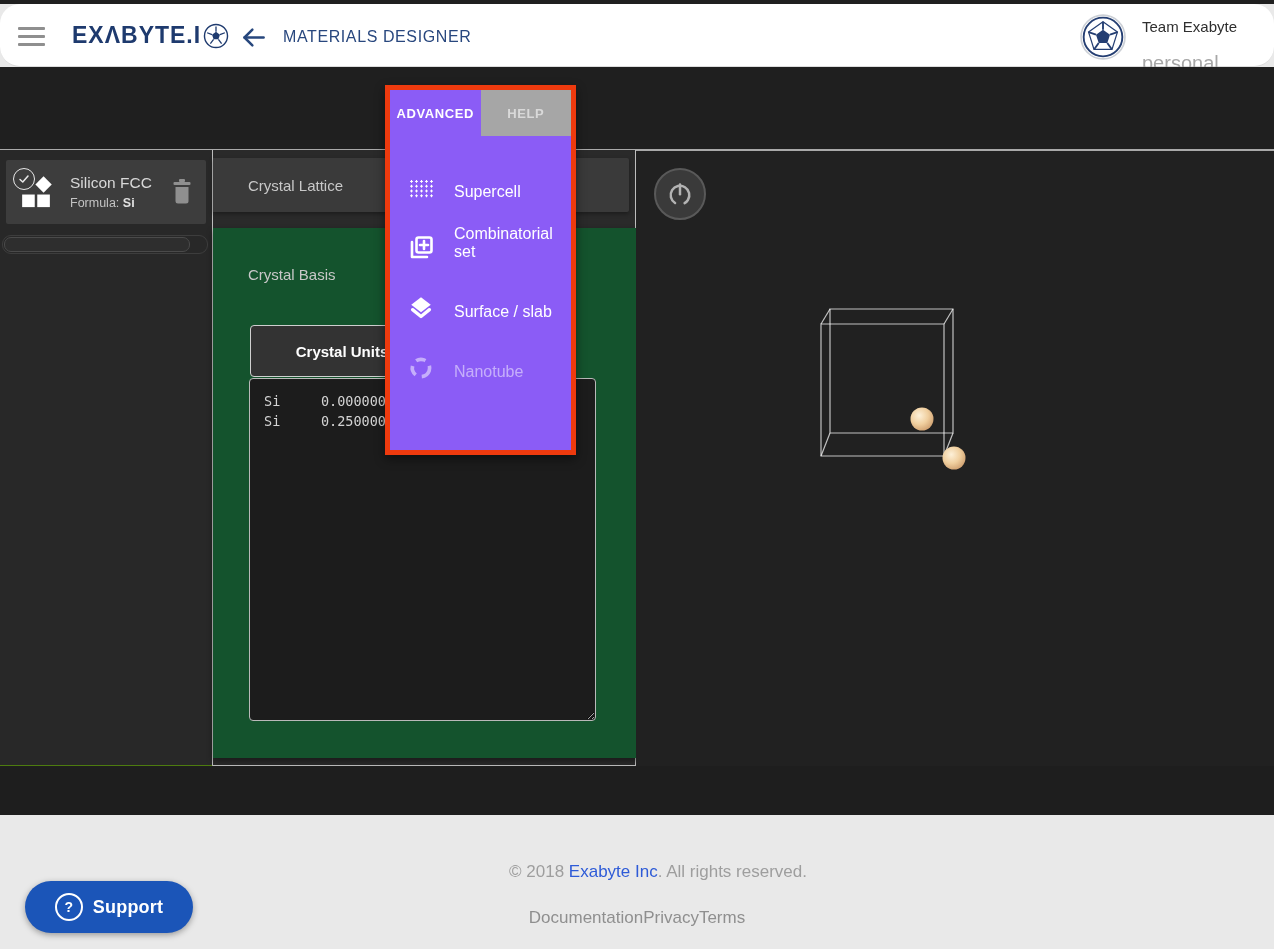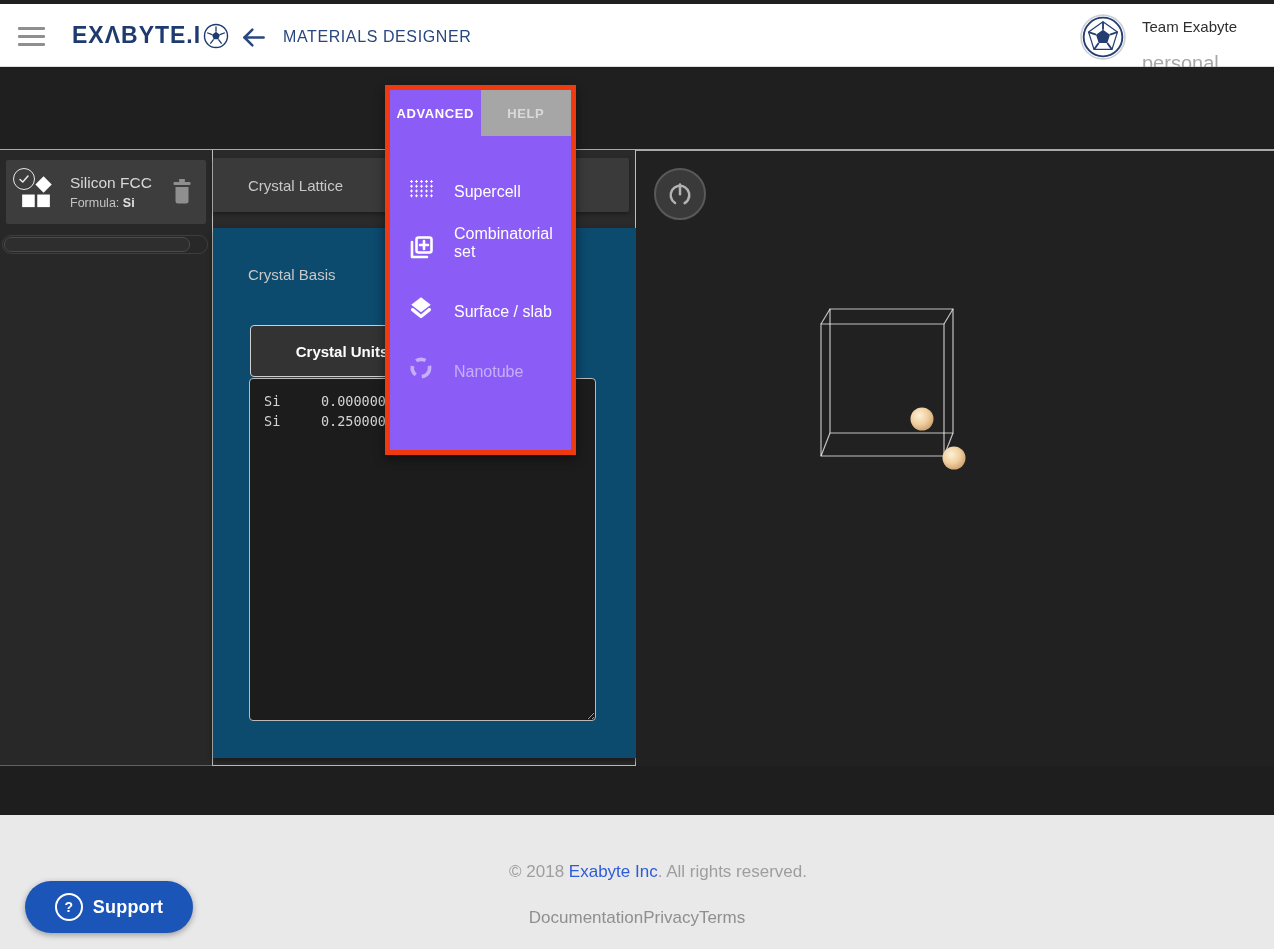--- a/index.html
+++ b/index.html
@@ -5,21 +5,21 @@
   html,body{margin:0;padding:0;}
   body{
     width:1274px;height:949px;position:relative;overflow:hidden;
     background:#e9e9e9;font-family:"Liberation Sans",sans-serif;
     -webkit-font-smoothing:antialiased;
   }
   .abs{position:absolute;}
 
   
   .topbar{top:0;left:0;right:0;height:4px;background:#1f1f1f;}
-  .header{top:4px;left:0;right:0;height:62px;background:#ffffff;border-bottom:1px solid #dcdcdc;}
+  .header{top:4px;left:0;right:0;height:62px;background:#ffffff;border-bottom:1px solid #dcdcdc;border-radius:20px;}
   .hamburger{left:18px;top:23px;width:27px;height:19px;display:flex;flex-direction:column;justify-content:space-between;cursor:pointer;}
   .hamburger i{display:block;height:3px;background:#8f8f8f;border-radius:1px;}
   .brand{left:72px;top:18px;display:flex;align-items:center;color:#1e3a6e;}
   .brand .brand-text{font-size:23px;font-weight:700;letter-spacing:1px;}
   .brand svg{margin-left:2px;}
   .backarrow{left:240px;top:20px;width:27px;height:27px;}
   .apptitle{left:283px;top:24px;font-size:16px;font-weight:500;letter-spacing:.6px;color:#28477e;}
   .avatar{left:1080px;top:10px;width:46px;height:46px;}
   .teamblock{left:1142px;top:14px;}
   .teamname{font-size:15px;font-weight:500;color:#2f2f2f;}
@@ -40,21 +40,21 @@
   .matname{font-size:15.5px;color:#d8d8d8;}
   .matformula{font-size:12.5px;color:#c4c4c4;margin-top:4px;}
   .matformula b{color:#e0e0e0;}
   .trash{position:absolute;right:12px;top:18px;width:24px;height:27px;cursor:pointer;}
   .hscroll-track{position:absolute;left:2px;top:85px;width:204px;height:17px;border:1px solid #3d3d3d;border-radius:9px;cursor:pointer;}
   .hscroll-thumb{position:absolute;left:1px;top:1px;width:184px;height:13px;border-radius:7px;background:#2e2e2e;border:1px solid #4a4a4a;cursor:grab;}
 
   .midpanel{top:150px;left:213px;width:422px;height:615px;background:#2a2a2a;border-right:1px solid #bdbdbd;border-bottom:1px solid #bdbdbd;}
   .latticebar{position:absolute;left:0;top:8px;width:416px;height:54px;background:#3a3a3a;border-radius:0 2px 2px 0;box-shadow:0 2px 4px rgba(0,0,0,.35);display:flex;align-items:center;}
   .latticebar span{margin-left:35px;font-size:15px;color:#c8c8c8;text-align:center;}
-  .basispanel{position:absolute;left:0;top:78px;width:444px;height:530px;background:#0c4a6e;border-radius:0 2px 2px 0;box-shadow:0 3px 6px rgba(0,0,0,.4);}
+  .basispanel{position:absolute;left:0;top:78px;width:444px;height:530px;background:#14532d;border-radius:0 2px 2px 0;box-shadow:0 3px 6px rgba(0,0,0,.4);}
   .basislabel{position:absolute;left:35px;top:38px;font-size:15px;color:#c8c8c8;}
   .unitsbtn{position:absolute;left:37px;top:97px;width:182px;height:50px;background:#333333;border:1px solid #cfcfcf;border-radius:4px;color:#ffffff;font-size:15px;font-weight:600;display:flex;align-items:center;justify-content:center;cursor:pointer;}
   .basisarea{position:absolute;left:36px;top:150px;width:347px;height:343px;box-sizing:border-box;background:#1c1c1c;border:1px solid #b9b9b9;border-radius:4px;color:#d3d3d3;font-family:"DejaVu Sans Mono",monospace;font-size:13.5px;line-height:20px;padding:12px 14px;resize:both;outline:none;}
 
   .viewer{top:150px;left:636px;width:638px;height:615px;background:#212121;border-top:1px solid #a9a9a9;border-bottom:1px solid #bdbdbd;box-sizing:content-box;}
   .powerbtn{position:absolute;left:18px;top:17px;width:52px;height:52px;border-radius:50%;background:#3a3a3a;border:2px solid #595959;box-sizing:border-box;display:flex;align-items:center;justify-content:center;cursor:pointer;}
   .viewport{position:absolute;left:0;top:0;width:638px;height:614px;cursor:grab;}
 
   .bottomstrip{top:766px;left:0;right:0;height:49px;background:#1e1e1e;}
 

